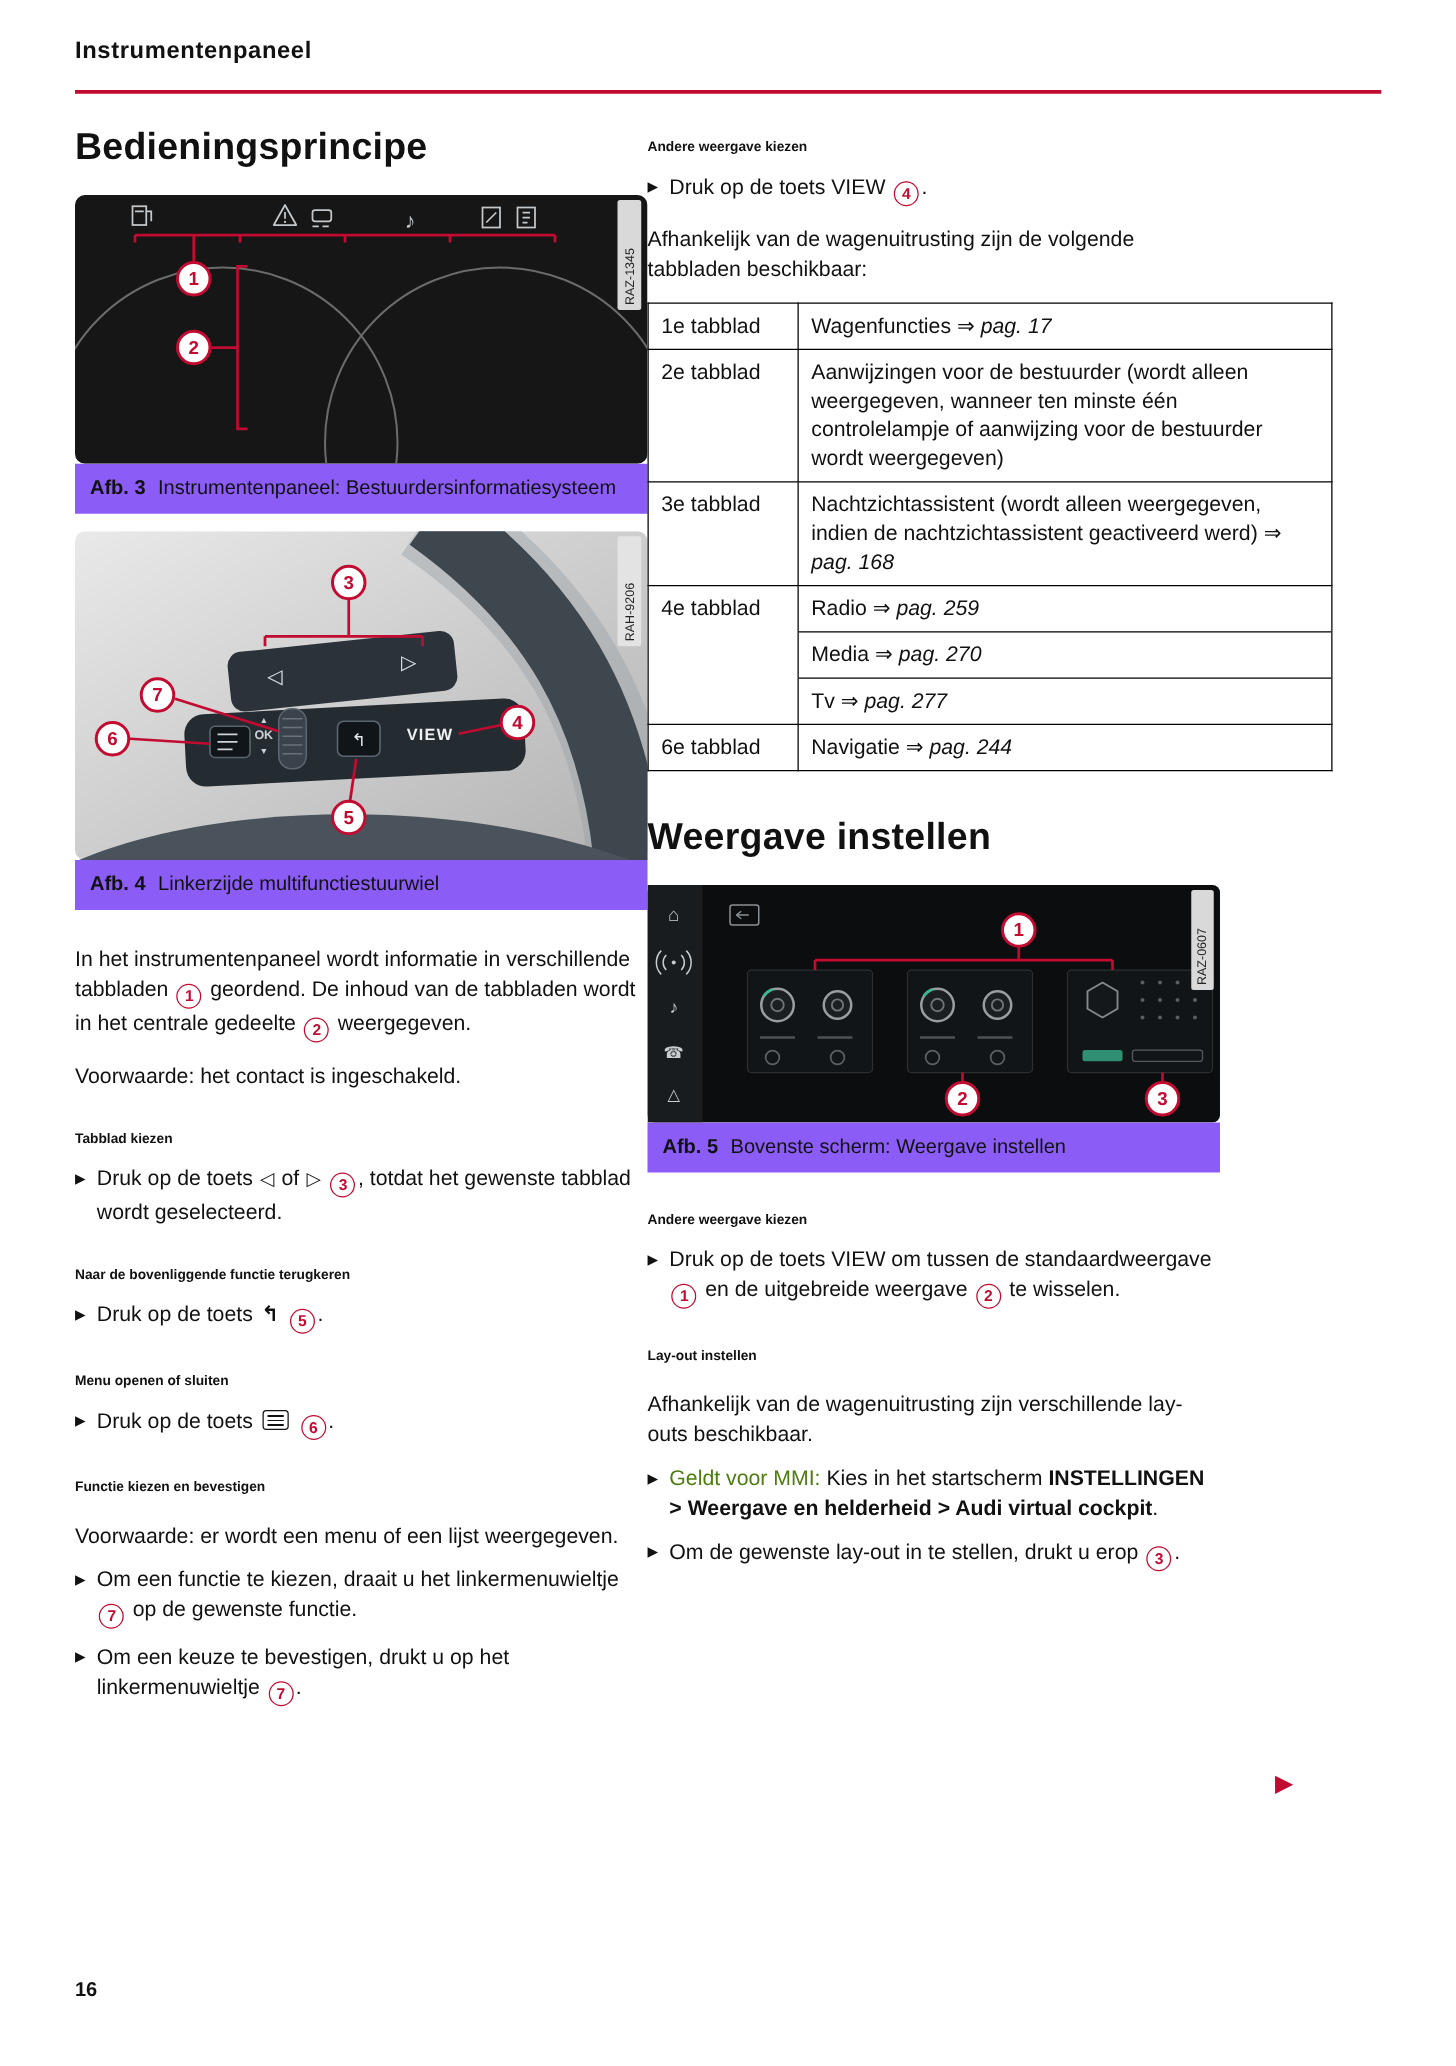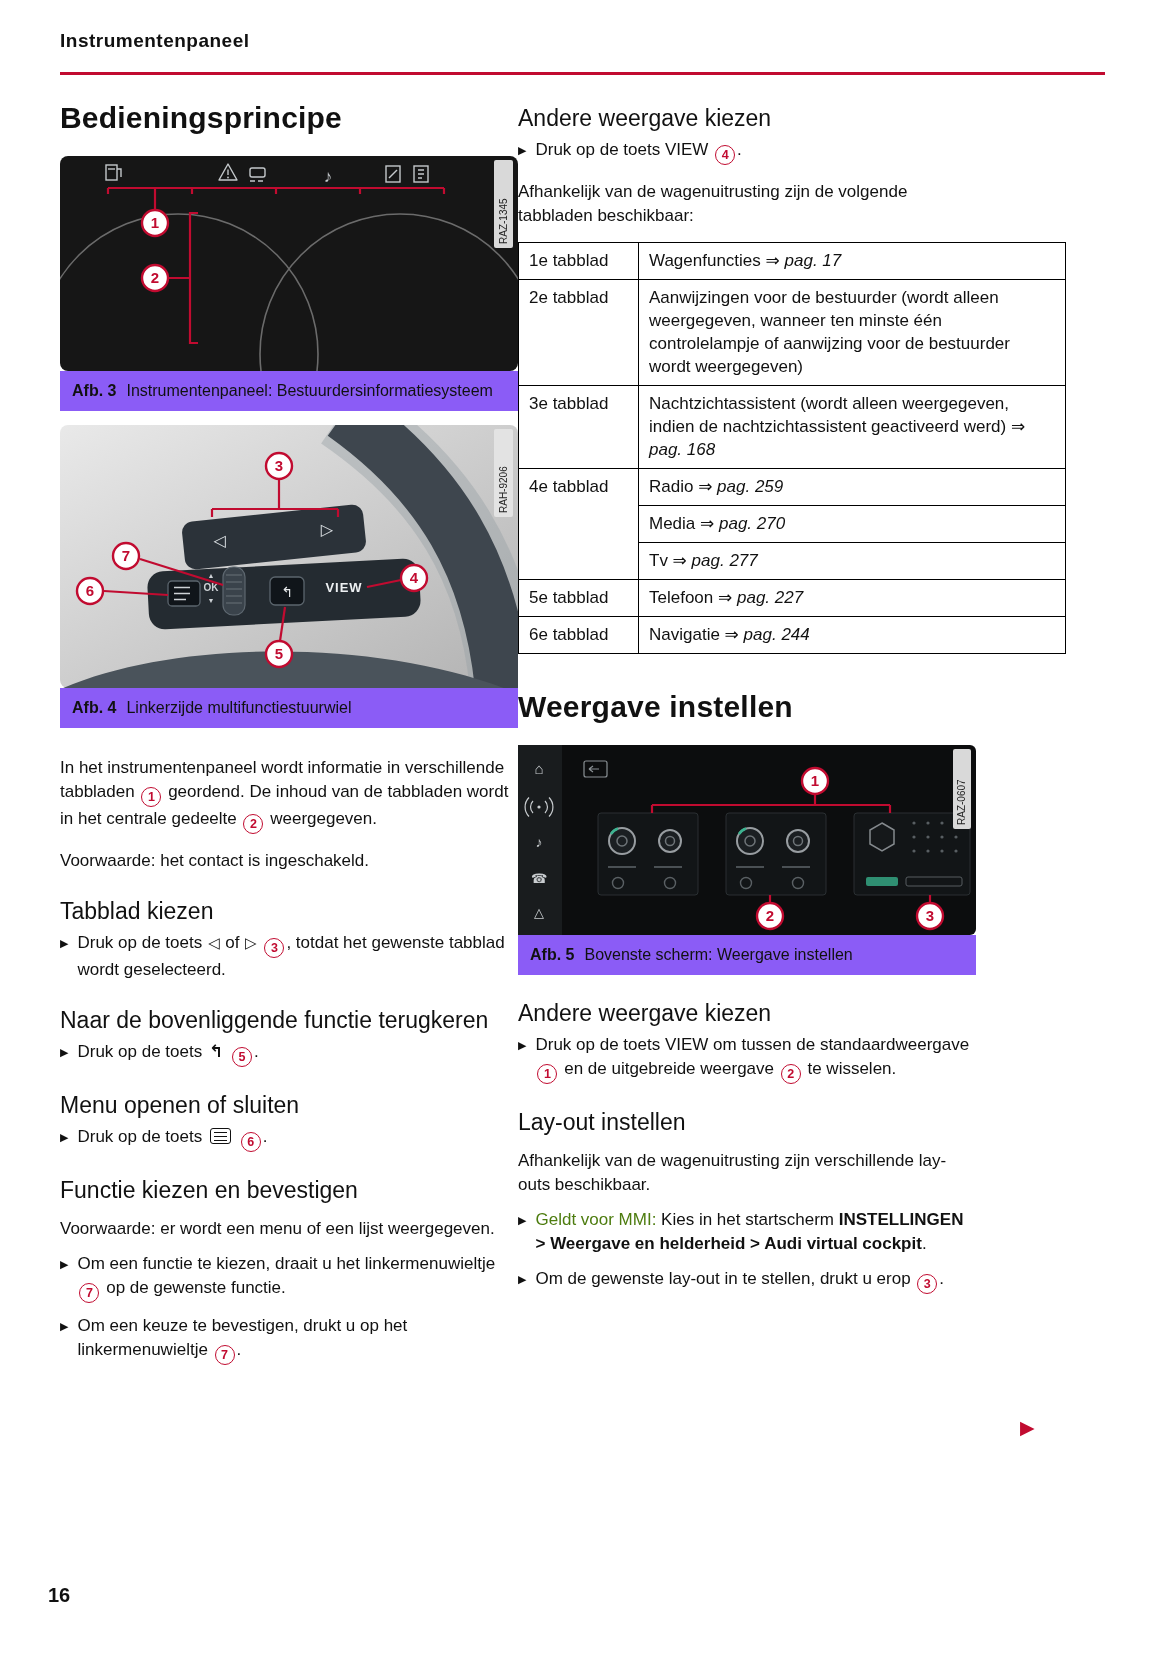--- a/index.html
+++ b/index.html
@@ -16,21 +16,21 @@
   .mt-big { margin-top:36px; }
 
   .figure { margin-top:22px; }
   .figure.tight { margin-top:14px; }
   .fig-img { display:block; }
   .figcap { background:#8b5cf6; padding:9px 12px 10px; font-size:16px; line-height:21px; }
   .figcap b { margin-right:10px; }
 
   .p { font-size:17px; line-height:24px; margin-top:15px; }
   .p-lg { margin-top:28px; }
-  .h { font-size:23px; font-weight:normal; line-height:23px; margin-top:27px; }
+  .h { font-size:11px; font-weight:bold; line-height:23px; margin-top:27px; }
   .h-first { margin-top:32px; }
 
   .bullet { display:flex; margin-top:11px; font-size:17px; line-height:24px; }
   .h + .bullet { margin-top:8px; }
   .bullet .bm { flex:none; font-size:11px; line-height:24px; margin-right:9px; color:#111; }
   .bullet .bc { flex:1; }
 
   .co { display:inline-flex; width:20px; height:20px; border:1.7px solid #c10b30; border-radius:50%;
         color:#c10b30; font-size:12.5px; font-weight:bold; align-items:center; justify-content:center;
         vertical-align:-4px; margin:0 2px; background:#fff; }
@@ -44,21 +44,21 @@
   .tabs-table { border-collapse:collapse; margin-top:14px; width:548px; }
   .tabs-table td { border:1.5px solid #000; vertical-align:top; font-size:17px; line-height:23px; padding:6px 10px 7px; }
   .tabs-table td.lbl { width:120px; }
   .tabs-table td.subcell { padding:0; }
   .subrow { padding:6px 10px 7px; border-bottom:1.5px solid #000; }
   .subrow:last-child { border-bottom:none; }
   .ref { font-style:italic; }
   .red { color:#4d7c0f; }
   .b { font-weight:bold; }
 
-  .page-num { position:absolute; left:48px; top:1584px; font-size:20px; font-weight:bold; }
+  .page-num { position:absolute; left:60px; top:1584px; font-size:16px; font-weight:bold; }
   .cont-arrow { position:absolute; left:1020px; top:1416px; color:#c10b30; font-size:19px; }
 
   
   .rl { stroke:#c10b30; stroke-width:2.2; fill:none; }
   .co-f { fill:#fff; stroke:#c10b30; stroke-width:2.4; }
   .co-t { fill:#c10b30; font-size:15px; font-weight:bold; text-anchor:middle; }
   .code-t { font-size:10px; fill:#222; }
   .sicon { fill:#c9cdd0; text-anchor:middle; }
 </style>
 </head>
@@ -245,24 +245,20 @@
           </tr>
           <tr>
             <td class="lbl">4e tabblad</td>
             <td class="subcell">
               <div class="subrow"><span>Radio </span><span class="ref">⇒ pag. 259</span></div>
               <div class="subrow"><span>Media </span><span class="ref">⇒ pag. 270</span></div>
               <div class="subrow"><span>Tv </span><span class="ref">⇒ pag. 277</span></div>
             </td>
           </tr>
           <tr>
-            <td class="lbl">5e tabblad</td>
-            <td><span>Telefoon </span><span class="ref">⇒ pag. 227</span></td>
-          </tr>
-          <tr>
             <td class="lbl">6e tabblad</td>
             <td><span>Navigatie </span><span class="ref">⇒ pag. 244</span></td>
           </tr>
         </tbody>
       </table>
 
       <h1 class="section-title mt-big">Weergave instellen</h1>
 
       <figure class="figure">
         <svg class="fig-img" width="458" height="190" viewBox="0 0 458 190" xmlns="http://www.w3.org/2000/svg">

